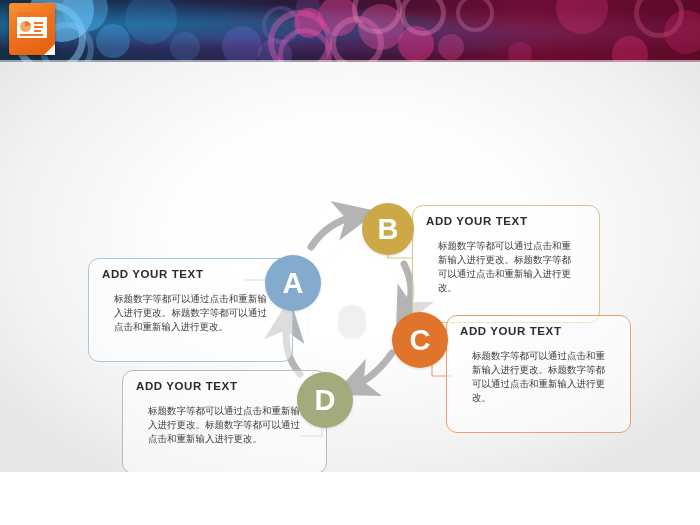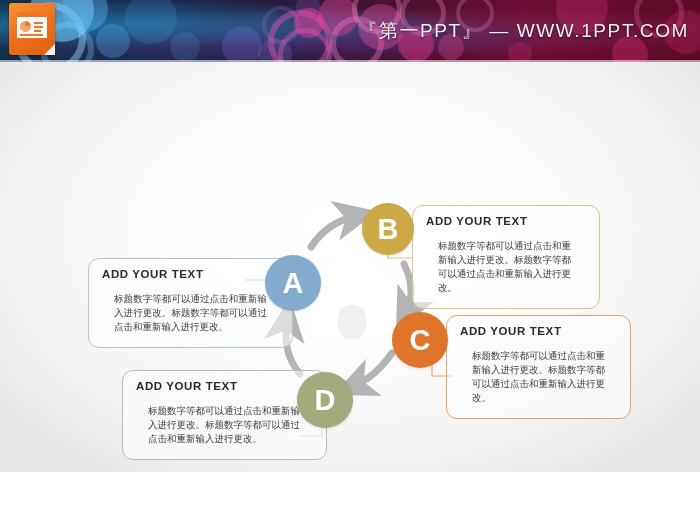--- a/index.html
+++ b/index.html
@@ -55,21 +55,21 @@
   #stage{
     position:absolute;left:0;top:62px;width:700px;height:410px;
     background:radial-gradient(ellipse 62% 70% at 50% 42%, #ffffff 0%, #fdfdfd 42%, #f2f2f2 78%, #e7e7e7 100%);
   }
   #svg-layer{position:absolute;left:0;top:0;width:700px;height:410px;}
 
   
   .tbox{
     position:absolute;box-sizing:border-box;border:1px solid #cfcfcf;border-radius:11px;
     background:rgba(255,255,255,.55);
-    padding:9px 13px 1px 13px;
+    padding:9px 13px 15px 13px;
   }
   .tbox .ttl{
     font-size:11.5px;font-weight:bold;color:#2b2b2b;letter-spacing:.6px;
     margin:0 0 3px 0;font-family:"Liberation Sans","DejaVu Sans",sans-serif;
   }
   .tbox .bdy{
     font-size:9.5px;line-height:1.48;color:#3a3a3a;margin:12px;
     font-family:"DejaVu Sans","Liberation Sans",sans-serif;
   }
   #box-a{left:88px;top:196px;width:205px;border-color:#a9c6de;text-align:left;}
@@ -132,21 +132,20 @@
     <div id="logo">
       <div id="logo-card">
         <div class="logo-pie"></div>
         <div class="logo-line" style="left:17px;top:10px;width:9px;"></div>
         <div class="logo-line" style="left:17px;top:14px;width:9px;"></div>
         <div class="logo-line" style="left:17px;top:18px;width:7px;"></div>
         <div class="logo-line" style="left:3px;top:22px;width:23px;"></div>
       </div>
     </div>
 
-    <div id="brand">『第一PPT』 — WWW.1PPT.COM</div>
     <div id="header-edge"></div>
   </div>
 
   <div id="stage">
 
     <svg id="svg-layer" viewBox="0 0 700 410">
       <defs>
         <marker id="ah" markerWidth="7" markerHeight="7" refX="3.4" refY="3.3" orient="auto">
           <path d="M0.3,0.4 L6.6,3.3 L0.3,6.2 L1.9,3.3 Z" fill="#b4b4b4"></path>
         </marker>

